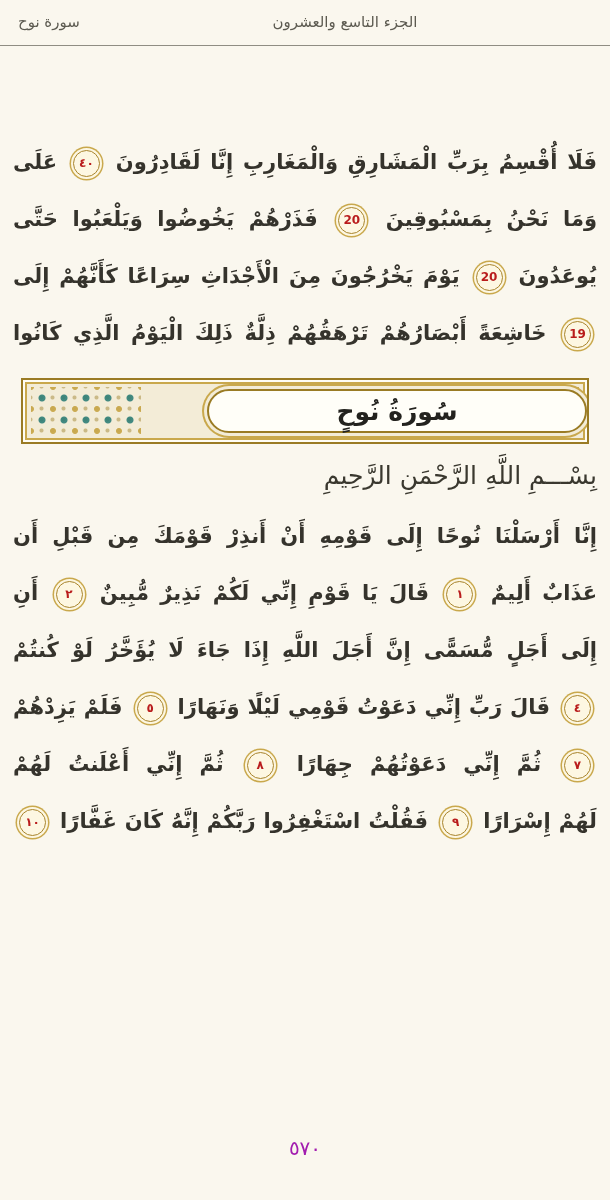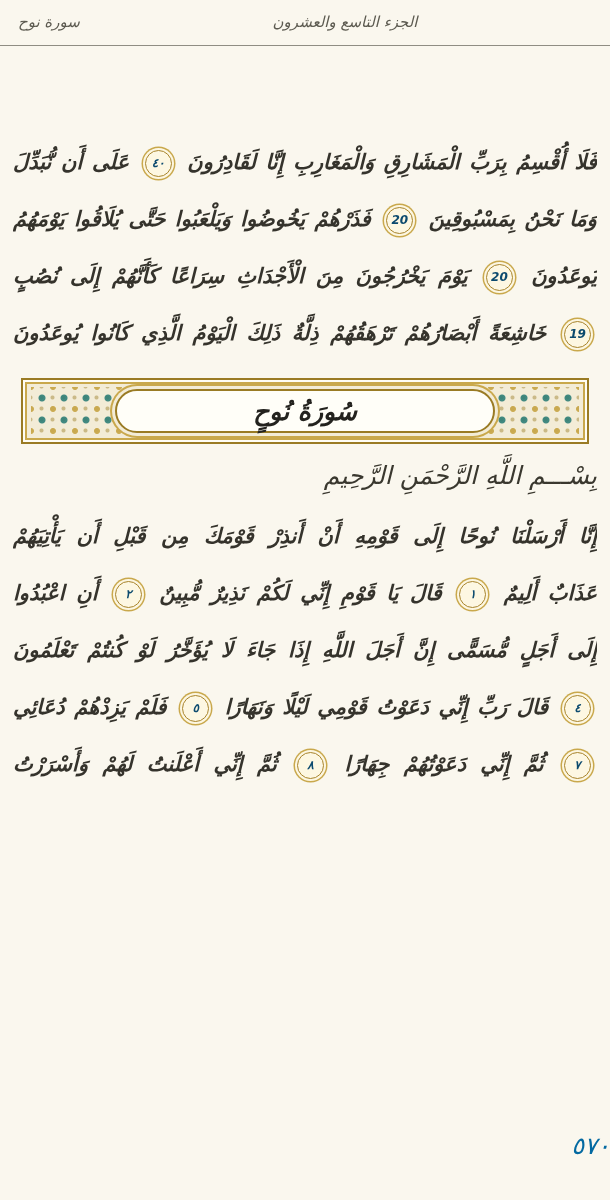--- a/index.html
+++ b/index.html
@@ -5,21 +5,21 @@
   * { margin:0; padding:0; box-sizing:border-box; }
   html, body { width:610px; height:1200px; }
   body {
     background:#faf7ee;
     font-family:"DejaVu Sans", sans-serif;
     direction:rtl;
     position:relative;
     overflow:hidden;
     color:#34322c;
   }
-  .page { position:relative; width:610px; height:1180px;font-style:italic; }
+  .page { position:relative; width:610px; height:1180px; }
 
   
   .page-header {
     position:relative;
     height:46px;
     border-bottom:1px solid #8f8d83;
     font-size:15px;
     color:#5c5a50;
   }
   .header-surah { position:absolute; left:18px; top:13px; }
@@ -43,38 +43,37 @@
     display:inline-flex;
     align-items:center;
     justify-content:center;
     width:27px; height:27px;
     border-radius:50%;
     background:#fdf7e2;
     border:1px solid #a8842c;
     box-shadow:0 0 0 2px #fdf7e2, 0 0 0 3.5px #c9a84c;
     font-size:12px;
     font-weight:700;
-    color:#0c4a6e;
+    color:#b91c1c;
     margin:12px 6px;
     vertical-align:middle;
     line-height:1;
     flex:none;
   }
 
   
   .surah-banner {
     position:relative;
     margin:16px 8px 8px;
     height:66px;
     background:#f3ecd7;
     border:2px solid #9a7b24;
     box-shadow: inset 0 0 0 2px #fffdf4, inset 0 0 0 4px #c9a84c;
     display:flex;
     align-items:center;
-    justify-content:center;
     overflow:hidden;
   }
   .banner-ornament {
     position:absolute;
     top:7px; bottom:7px;
     width:110px;
     background-image:
       radial-gradient(circle, rgba(47,127,120,.90) 3px, transparent 4px),
       radial-gradient(circle, rgba(201,168,76,.95) 2.5px, transparent 3.5px),
       radial-gradient(circle, rgba(154,123,36,.45) 1.5px, transparent 2.5px);
@@ -107,22 +106,23 @@
     line-height:48px;
     font-size:25px;
     color:#3a382f;
   }
 
   
   .page-number {
     position:absolute;
     bottom:20px;
     left:0; right:0;
-    font-size:24px;
-    color:#0369a1;
+    text-align:center;
+    font-size:20px;
+    color:#a21caf;
   }
 </style>
 </head>
 <body>
 
 <div class="page">
 
   <header class="page-header">
     <span class="header-surah">سورة نوح</span>
     <span class="header-juz">الجزء التاسع والعشرون</span>
@@ -144,19 +144,20 @@
     </section>
 
     <div class="basmala">بِسْـــمِ اللَّهِ الرَّحْمَنِ الرَّحِيمِ</div>
 
     <section id="block2" class="quran-block block2">
         <div class="quran-line"><span>إِنَّا أَرْسَلْنَا نُوحًا إِلَى قَوْمِهِ أَنْ أَنذِرْ قَوْمَكَ مِن قَبْلِ أَن يَأْتِيَهُمْ</span></div>
         <div class="quran-line"><span>عَذَابٌ أَلِيمٌ </span><span class="verse-marker">١</span><span> قَالَ يَا قَوْمِ إِنِّي لَكُمْ نَذِيرٌ مُّبِينٌ </span><span class="verse-marker">٢</span><span> أَنِ اعْبُدُوا</span></div>
         <div class="quran-line"><span>إِلَى أَجَلٍ مُّسَمًّى إِنَّ أَجَلَ اللَّهِ إِذَا جَاءَ لَا يُؤَخَّرُ لَوْ كُنتُمْ تَعْلَمُونَ</span></div>
         <div class="quran-line"><span class="verse-marker">٤</span><span> قَالَ رَبِّ إِنِّي دَعَوْتُ قَوْمِي لَيْلًا وَنَهَارًا </span><span class="verse-marker">٥</span><span> فَلَمْ يَزِدْهُمْ دُعَائِي إِلَّا</span></div>
         <div class="quran-line"><span class="verse-marker">٧</span><span> ثُمَّ إِنِّي دَعَوْتُهُمْ جِهَارًا </span><span class="verse-marker">٨</span><span> ثُمَّ إِنِّي أَعْلَنتُ لَهُمْ وَأَسْرَرْتُ</span></div>
+        <div class="quran-line"><span>لَهُمْ إِسْرَارًا </span><span class="verse-marker">٩</span><span> فَقُلْتُ اسْتَغْفِرُوا رَبَّكُمْ إِنَّهُ كَانَ غَفَّارًا </span><span class="verse-marker">١٠</span></div>
       </section>
 
   </main>
 
   <div class="page-number">٥٧٠</div>
 
 </div>
 
 </body></html>

